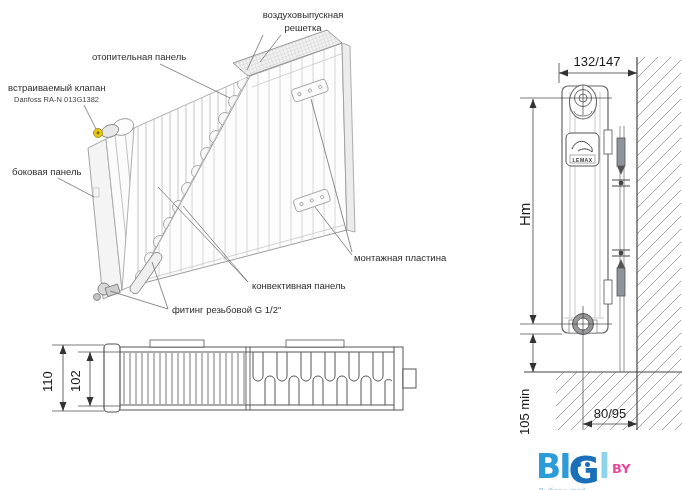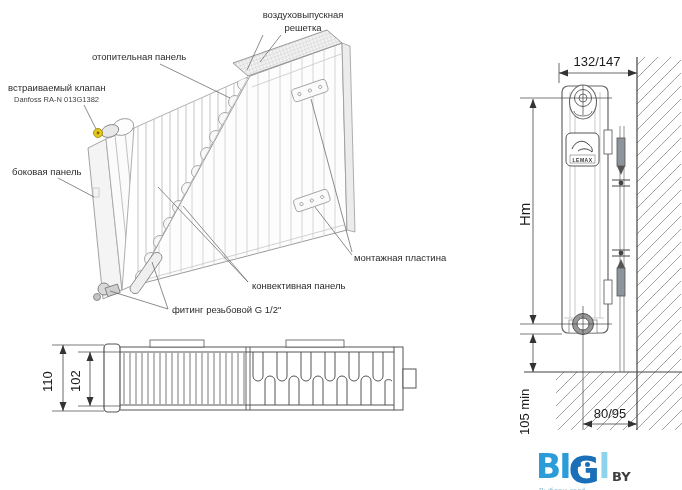--- a/index.html
+++ b/index.html
@@ -15,21 +15,21 @@
   
   .logo{position:absolute;left:536px;top:447px;width:126px;height:42px;}
   .logo-row{display:flex;align-items:flex-end;line-height:1;}
   .logo-bi{font:900 33px "DejaVu Sans",sans-serif;color:#2b9cd8;letter-spacing:-2px;}
   .logo-g{position:relative;display:inline-block;font:900 38px/0.82 "DejaVu Sans",sans-serif;
           color:#1a6fb8;margin:0 -1px;}
   .logo-g .eye{position:absolute;width:5px;height:5px;border-radius:50%;
                background:#1a6fb8;top:7px;display:block;}
   .eye-l{left:8px;} .eye-r{left:17px;}
   .logo-l{font:900 33px "DejaVu Sans",sans-serif;color:#8ed3ee;}
-  .logo-by{font:900 13px "DejaVu Sans",sans-serif;color:#404040;margin:0 0 2px 2px;}
+  .logo-by{font:900 13px "DejaVu Sans",sans-serif;color:#ec4899;margin:0 0 10px 2px;}
   .logo-tagline{font:7px "DejaVu Sans",sans-serif;color:#8fbdd4;margin:1px 0 0 3px;}
 </style>
 </head>
 <body>
 
 
 
 <svg width="682" height="490" viewBox="0 0 682 490">
   <defs>
     <pattern id="hatch" patternUnits="userSpaceOnUse" width="13" height="13">

